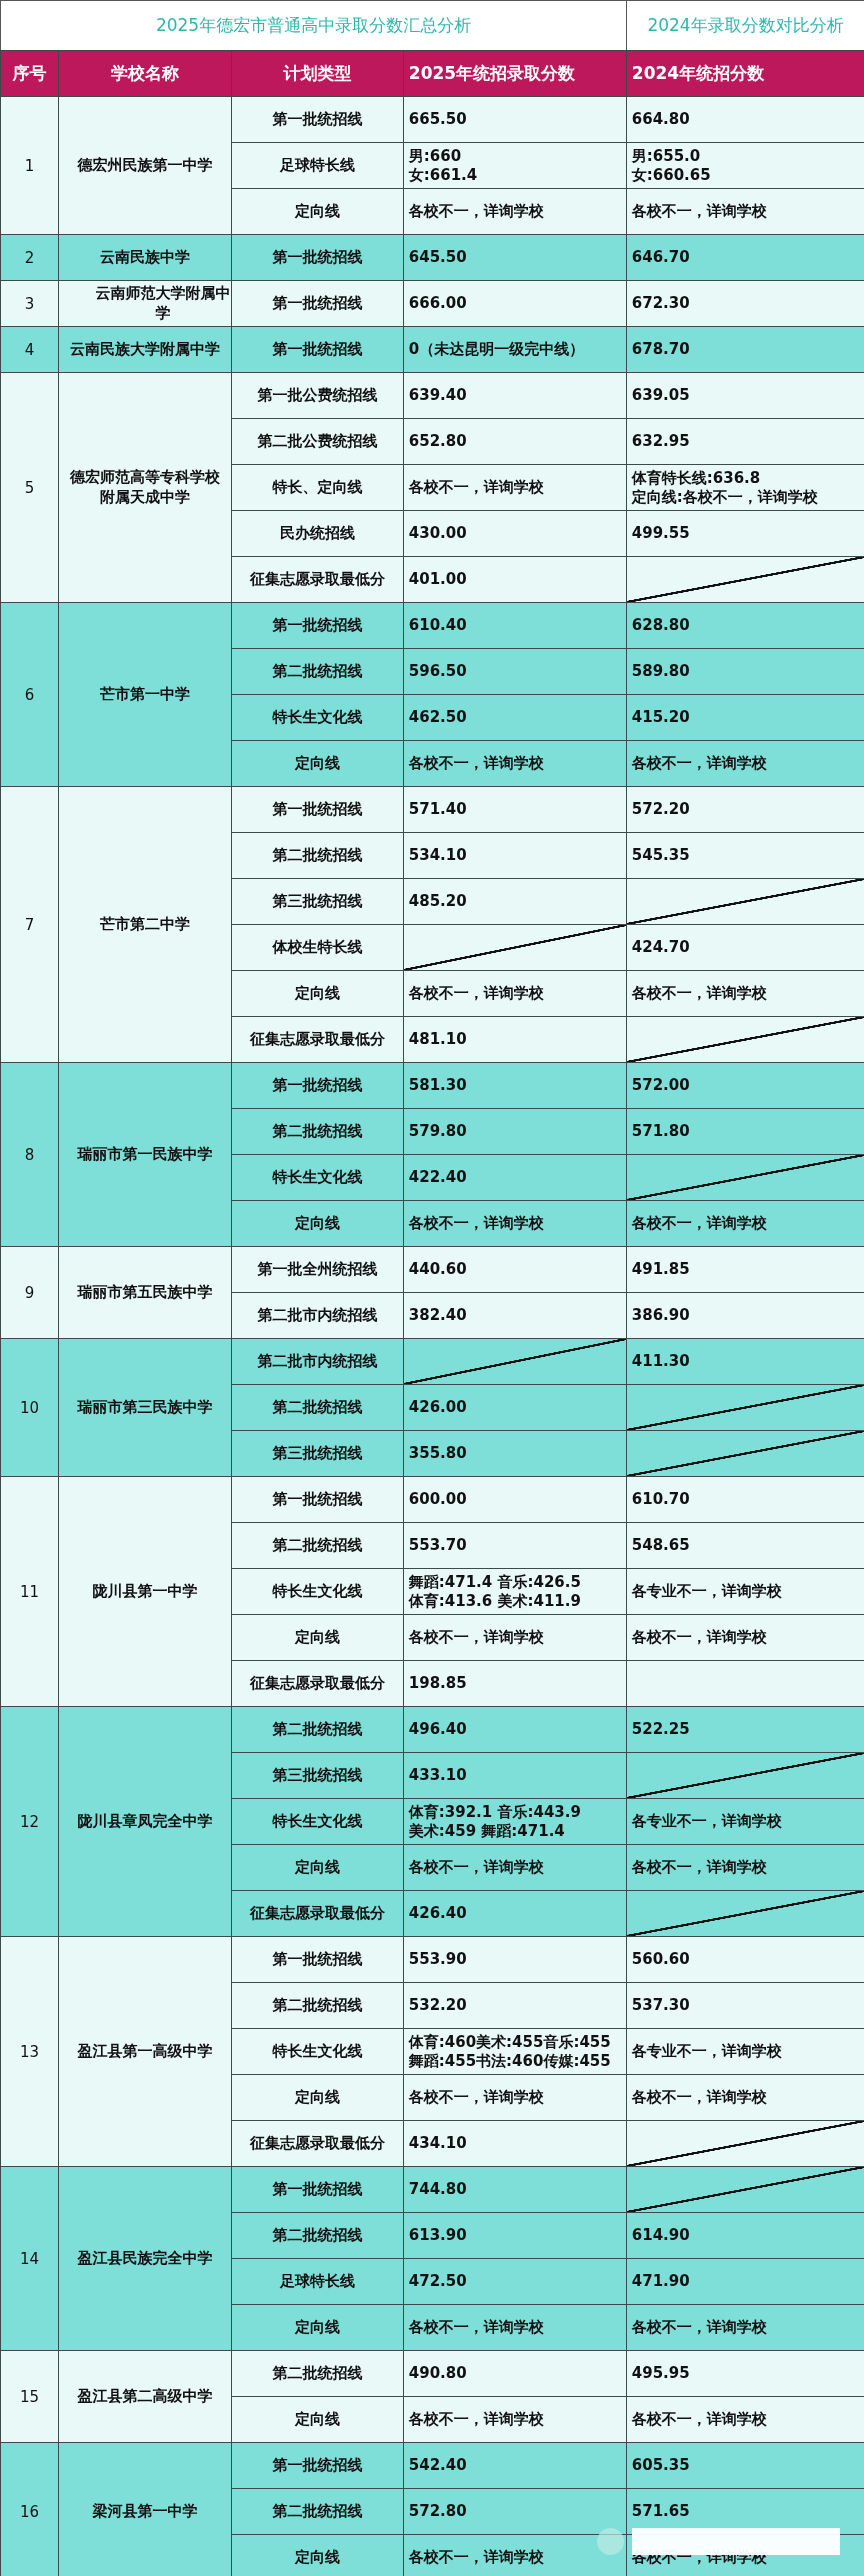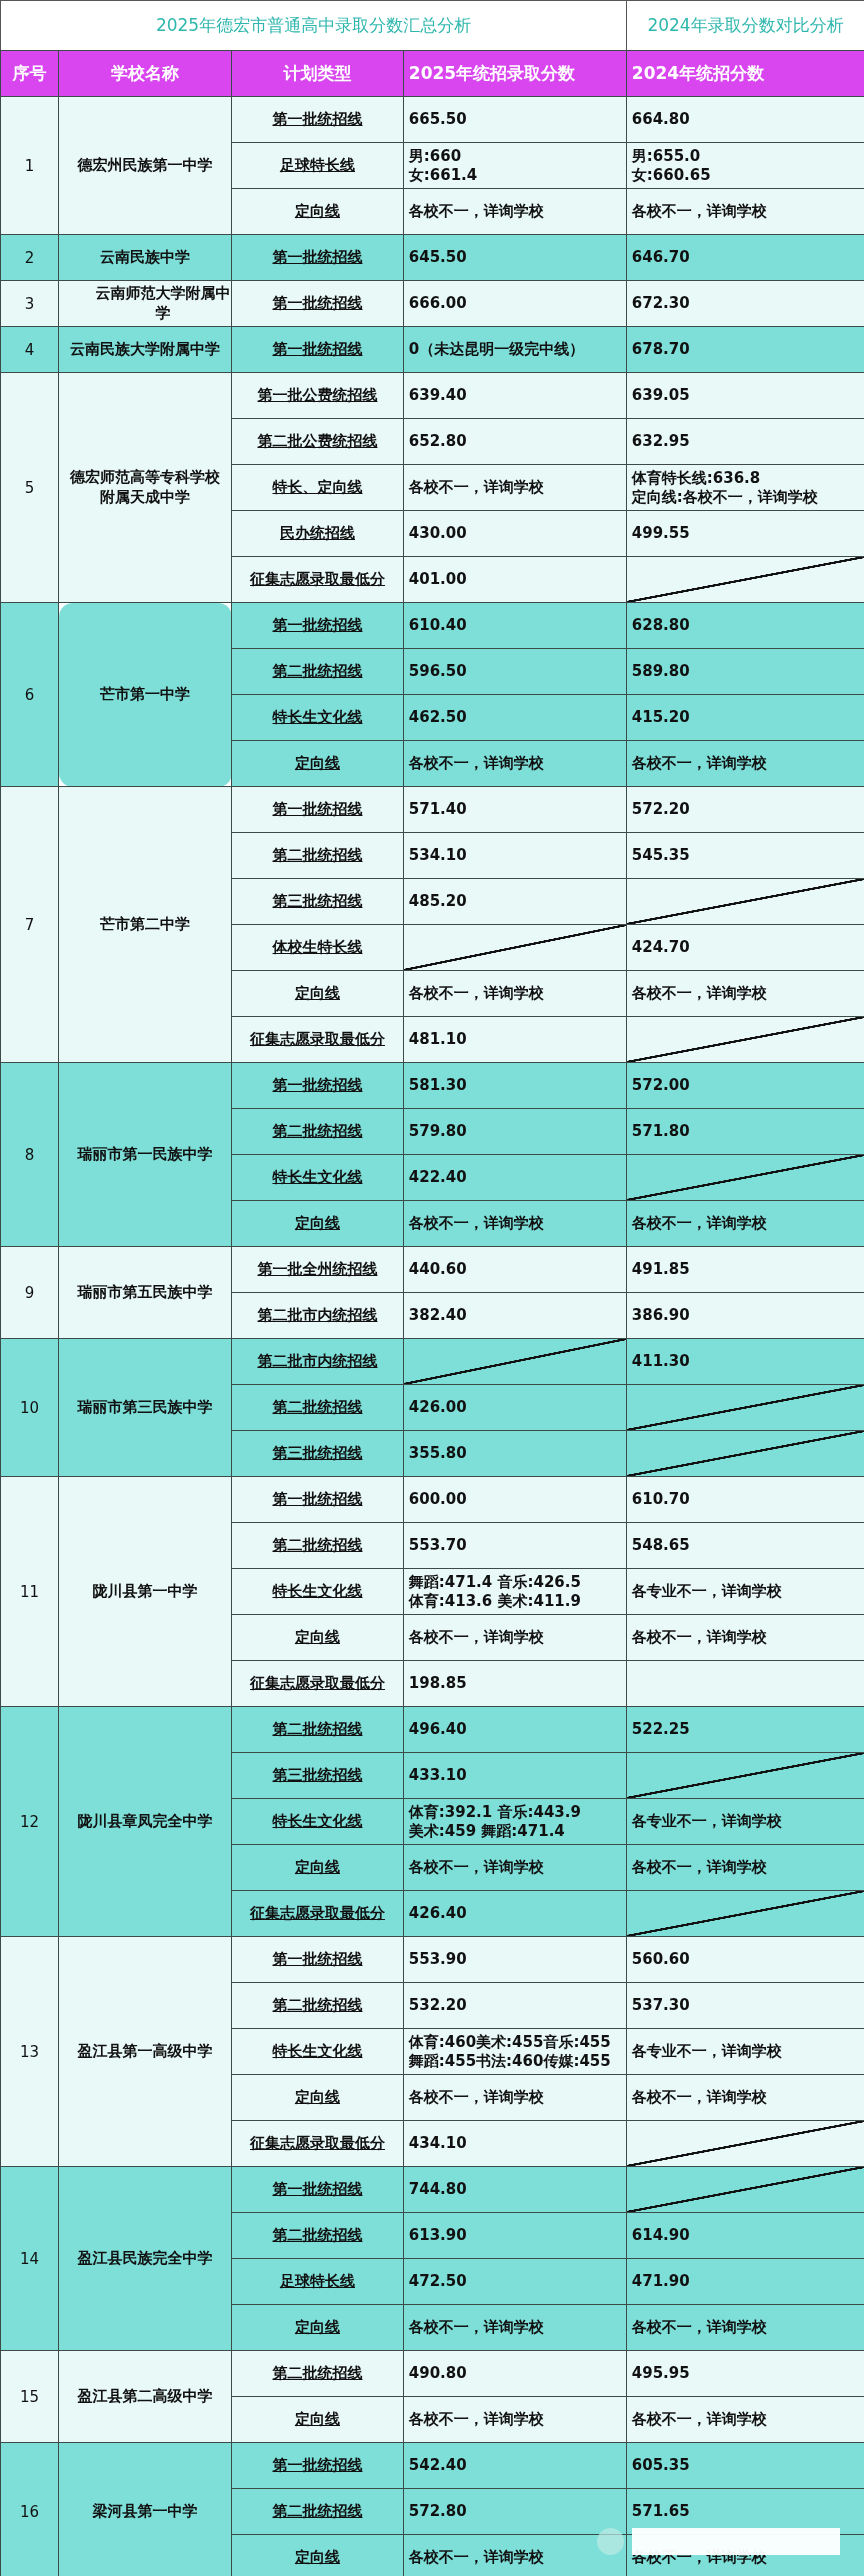--- a/index.html
+++ b/index.html
@@ -1,25 +1,25 @@
 <!DOCTYPE html>
 <html style="font-size:12.8px"><head>
 <meta charset="utf-8">
 <style>
   html,body{margin:0;padding:0;background:#ffffff;}
   body{width:864px;height:2576px;overflow:hidden;font-family:"DejaVu Sans","Liberation Sans",sans-serif;}
   .wrap{position:relative;width:864px;}
   table{border-collapse:collapse;width:864px;table-layout:fixed;}
   td,th{border:1.2px solid #3c4a48;padding:0;font-size:15px;color:#111;height:45px;box-sizing:border-box;}
   .title-row td{height:50px;background:#fff;color:#2fb7ad;font-size:17px;text-align:center;border-top:1.6px solid #555;border-left:1.6px solid #555;border-right:1.6px solid #555;}
-  .hdr th{height:46px;background:#d946ef;color:#fff;font-weight:bold;font-size:17px;}
+  .hdr th{height:46px;background:#be185d;color:#fff;font-weight:bold;font-size:17px;}
   .hdr th.l{text-align:left;padding-left:4.8px;}
   .c-idx{text-align:center;}
   .c-name{text-align:center;font-weight:bold;}
-  .c-type{text-align:center;font-weight:bold;text-decoration:underline;}
+  .c-type{text-align:center;font-weight:bold;}
   .c-v{text-align:left;padding-left:4.8px;font-weight:bold;white-space:pre-line;line-height:1.25;position:relative;}
   tr.light td{background:#e9f9f8;}
   tr.dark td{background:#7ddfd8;}
   .slash{position:relative;}
   .slash::after{content:"";position:absolute;left:0;top:0;width:100%;height:100%;
     background:linear-gradient(to bottom right,transparent calc(50% - 1.3px),#111 calc(50% - 1px),#111 calc(50% + 1px),transparent calc(50% + 1.3px));}
   .wm{position:absolute;right:24px;top:2528px;width:208px;height:27px;background:#fff;opacity:.95;}
   .wm-icon{position:absolute;right:240px;top:2528px;width:27px;height:27px;border-radius:50%;background:#bfe9e5;opacity:.7;}
 </style>
 </head>
@@ -112,21 +112,21 @@
           <td class="c-v">430.00</td>
           <td class="c-v">499.55</td>
         </tr>
         <tr class="light" style="height: 46px;">
           <td class="c-type">征集志愿录取最低分</td>
           <td class="c-v">401.00</td>
           <td class="c-v slash"></td>
         </tr>
         <tr class="dark" style="height: 46px;">
           <td class="c-idx" rowspan="4">6</td>
-          <td class="c-name" rowspan="4" style="white-space: pre-line; line-height: 1.3; border-radius: 14px;">芒市第一中学</td>
+          <td class="c-name" rowspan="4" style="white-space: pre-line; line-height: 1.3;">芒市第一中学</td>
           <td class="c-type">第一批统招线</td>
           <td class="c-v">610.40</td>
           <td class="c-v">628.80</td>
         </tr>
         <tr class="dark" style="height: 46px;">
           <td class="c-type">第二批统招线</td>
           <td class="c-v">596.50</td>
           <td class="c-v">589.80</td>
         </tr>
         <tr class="dark" style="height: 46px;">

